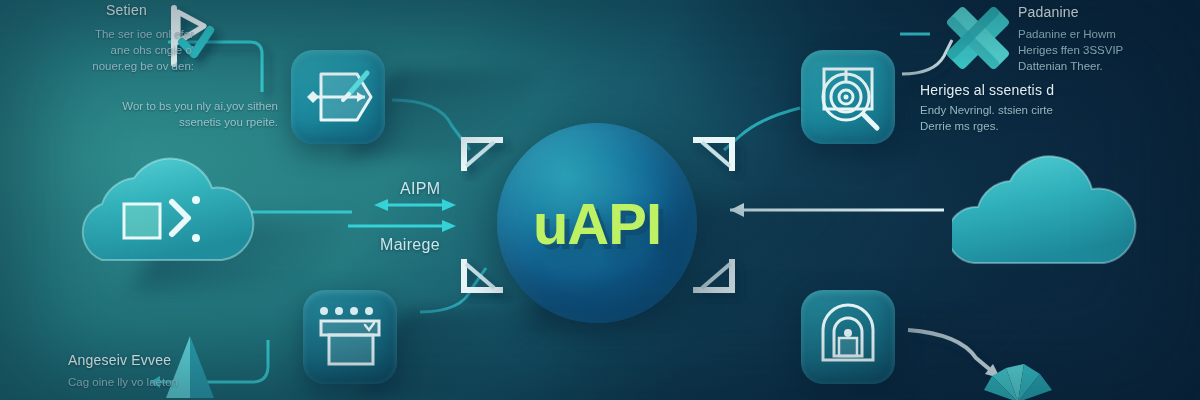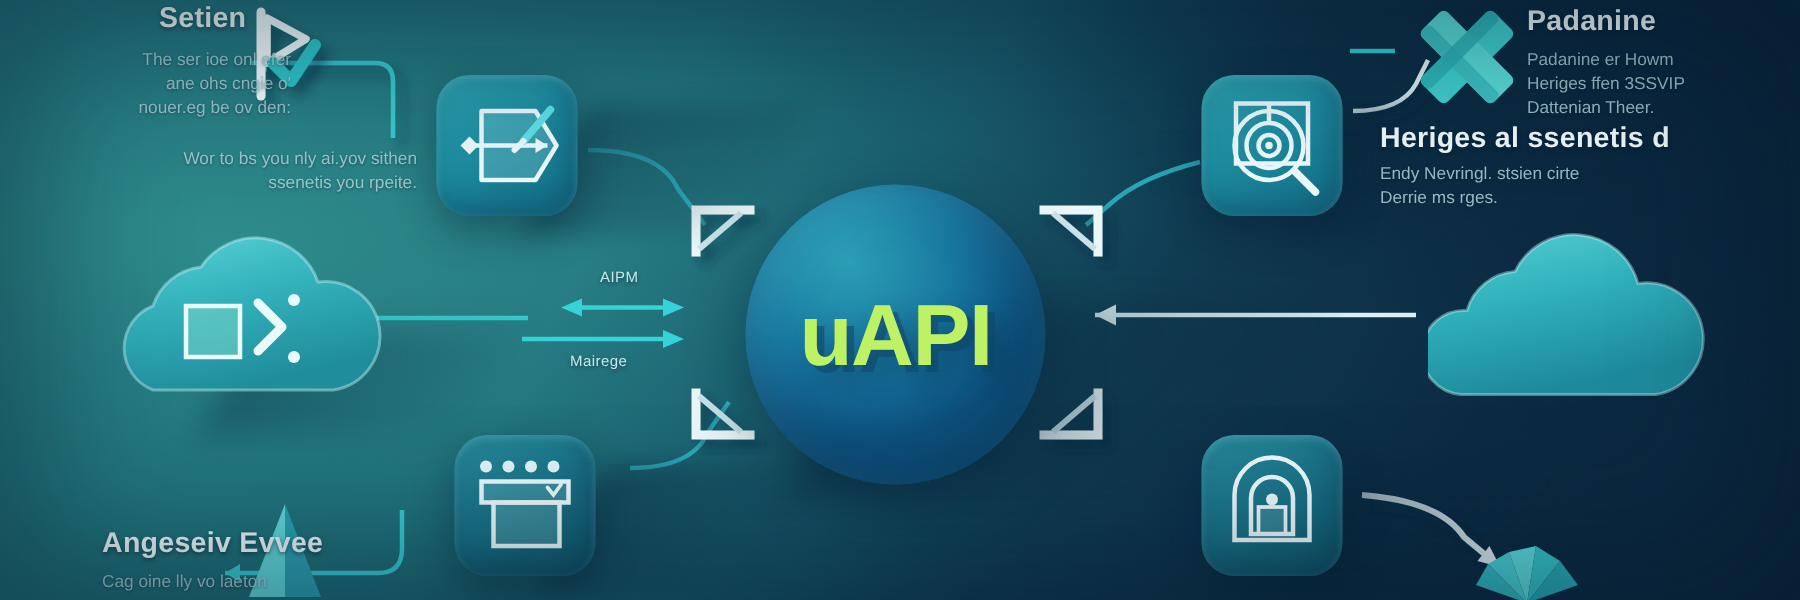--- a/index.html
+++ b/index.html
@@ -45,22 +45,22 @@
     position: absolute; inset: 0;
     box-shadow: inset 0 0 90px 30px rgba(6,26,42,0.40);
   }
 
   
   .node { position: absolute; }
 
   
   .txt { position: absolute; color: #dff0f2; }
   .txt .h {
-    font-size: 19px;
-    font-weight: bold;
+    font-size: 14px;
+    font-weight: normal;
     letter-spacing: 0.2px;
     color: #eaf6f7;
     white-space: nowrap;
     text-shadow: 0 1px 3px rgba(5,25,40,0.55);
   }
   .txt .l {
     font-size: 11.5px;
     color: #a9cdd4;
     white-space: nowrap;
     filter: blur(0.45px);
@@ -135,21 +135,21 @@
     filter: blur(11px);
   }
 
   
   #wires { position: absolute; left: 0; top: 0; }
 
   
   .flow-label {
     position: absolute;
     color: #c8e7ea;
-    font-size: 10px;
+    font-size: 16px;
     letter-spacing: 0.3px;
     white-space: nowrap;
     filter: blur(0.3px);
     text-shadow: 0 1px 3px rgba(5,25,40,0.5);
   }
 </style>
 </head>
 <body>
 
 <div id="stage">

